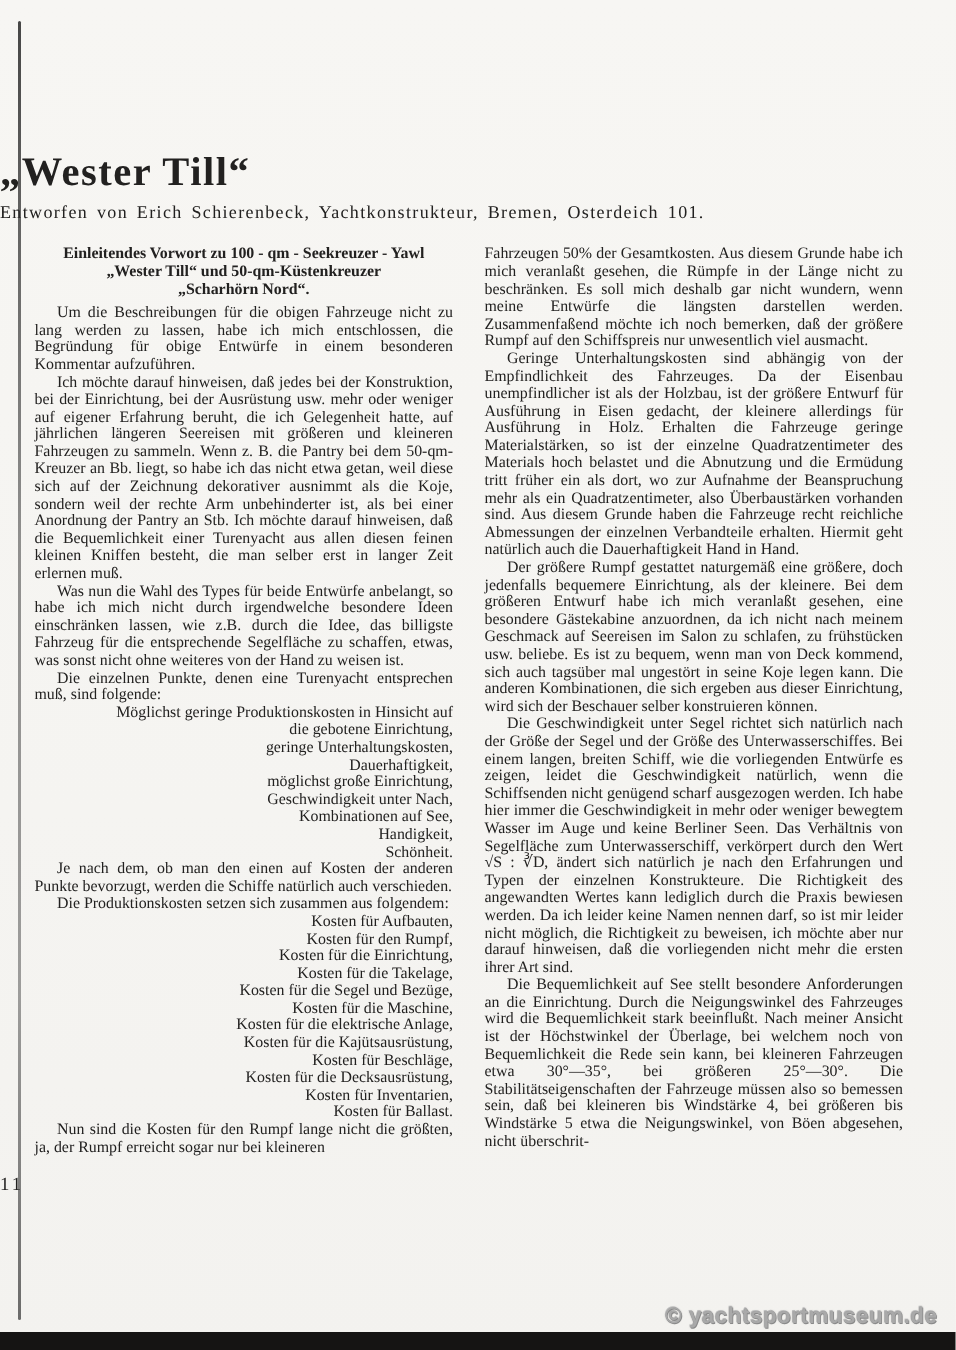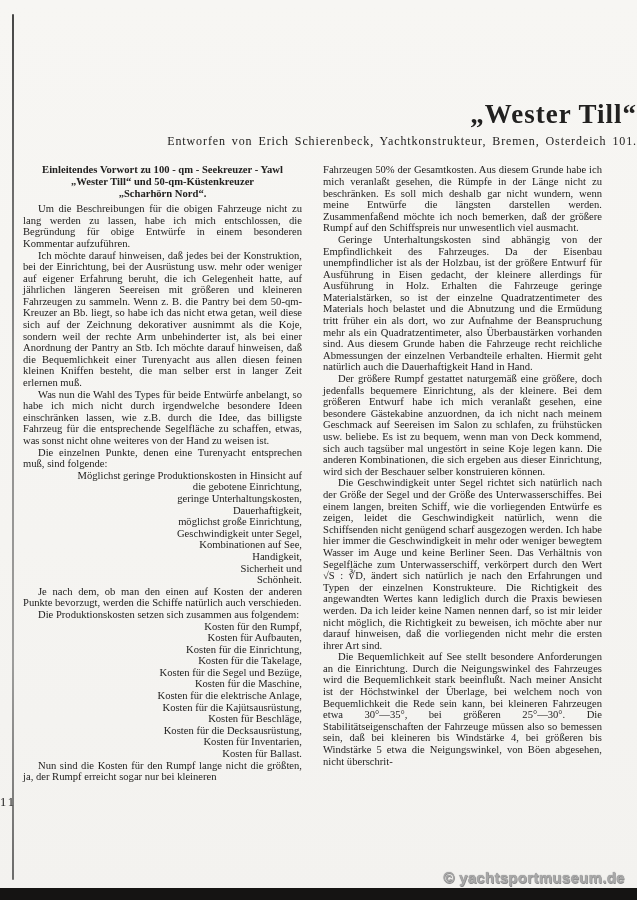--- a/index.html
+++ b/index.html
@@ -34,21 +34,21 @@
   .bottom-strip {
     position: absolute;
     left: 0;
     bottom: 0;
     width: 100%;
     height: 12px;
     background: #151413;
   }
   header.masthead {
     padding-top: 100px;
-    text-align: right;
+    text-align: left;
   }
   .title {
     font-size: 27px;
     font-weight: 700;
     letter-spacing: 1px;
     margin: 0;
     line-height: 1.05;
   }
   .subtitle {
     margin-top: 6px;
@@ -135,31 +135,30 @@
       <div class="blocks">
           <p class="para">Um die Beschreibungen für die obigen Fahrzeuge nicht zu lang werden zu lassen, habe ich mich entschlossen, die Begründung für obige Entwürfe in einem besonderen Kommentar aufzuführen.</p>
           <p class="para">Ich möchte darauf hinweisen, daß jedes bei der Konstruktion, bei der Einrichtung, bei der Ausrüstung usw. mehr oder weniger auf eigener Erfahrung beruht, die ich Gelegenheit hatte, auf jährlichen längeren Seereisen mit größeren und kleineren Fahrzeugen zu sammeln. Wenn z. B. die Pantry bei dem 50-qm-Kreuzer an Bb. liegt, so habe ich das nicht etwa getan, weil diese sich auf der Zeichnung dekorativer ausnimmt als die Koje, sondern weil der rechte Arm unbehinderter ist, als bei einer Anordnung der Pantry an Stb. Ich möchte darauf hinweisen, daß die Bequemlichkeit einer Turenyacht aus allen diesen feinen kleinen Kniffen besteht, die man selber erst in langer Zeit erlernen muß.</p>
           <p class="para">Was nun die Wahl des Types für beide Entwürfe anbelangt, so habe ich mich nicht durch irgendwelche besondere Ideen einschränken lassen, wie z.B. durch die Idee, das billigste Fahrzeug für die entsprechende Segelfläche zu schaffen, etwas, was sonst nicht ohne weiteres von der Hand zu weisen ist.</p>
           <p class="para">Die einzelnen Punkte, denen eine Turenyacht entsprechen muß, sind folgende:</p>
           <div class="item-list">
             <div class="list-item">Möglichst geringe Produktionskosten in Hinsicht auf die gebotene Einrichtung,</div>
             <div class="list-item">geringe Unterhaltungskosten,</div>
             <div class="list-item">Dauerhaftigkeit,</div>
             <div class="list-item">möglichst große Einrichtung,</div>
-            <div class="list-item">Geschwindigkeit unter Segel,</div>
+            <div class="list-item">Geschwindigkeit unter Nach,</div>
             <div class="list-item">Kombinationen auf See,</div>
             <div class="list-item">Handigkeit,</div>
-            <div class="list-item">Sicherheit und</div>
             <div class="list-item">Schönheit.</div>
           </div>
           <p class="para">Je nach dem, ob man den einen auf Kosten der anderen Punkte bevorzugt, werden die Schiffe natürlich auch verschieden.</p>
           <p class="para">Die Produktionskosten setzen sich zusammen aus folgendem:</p>
           <div class="item-list">
+            <div class="list-item">Kosten für Aufbauten,</div>
             <div class="list-item">Kosten für den Rumpf,</div>
-            <div class="list-item">Kosten für Aufbauten,</div>
             <div class="list-item">Kosten für die Einrichtung,</div>
             <div class="list-item">Kosten für die Takelage,</div>
             <div class="list-item">Kosten für die Segel und Bezüge,</div>
             <div class="list-item">Kosten für die Maschine,</div>
             <div class="list-item">Kosten für die elektrische Anlage,</div>
             <div class="list-item">Kosten für die Kajütsausrüstung,</div>
             <div class="list-item">Kosten für Beschläge,</div>
             <div class="list-item">Kosten für die Decksausrüstung,</div>
             <div class="list-item">Kosten für Inventarien,</div>
             <div class="list-item">Kosten für Ballast.</div>

